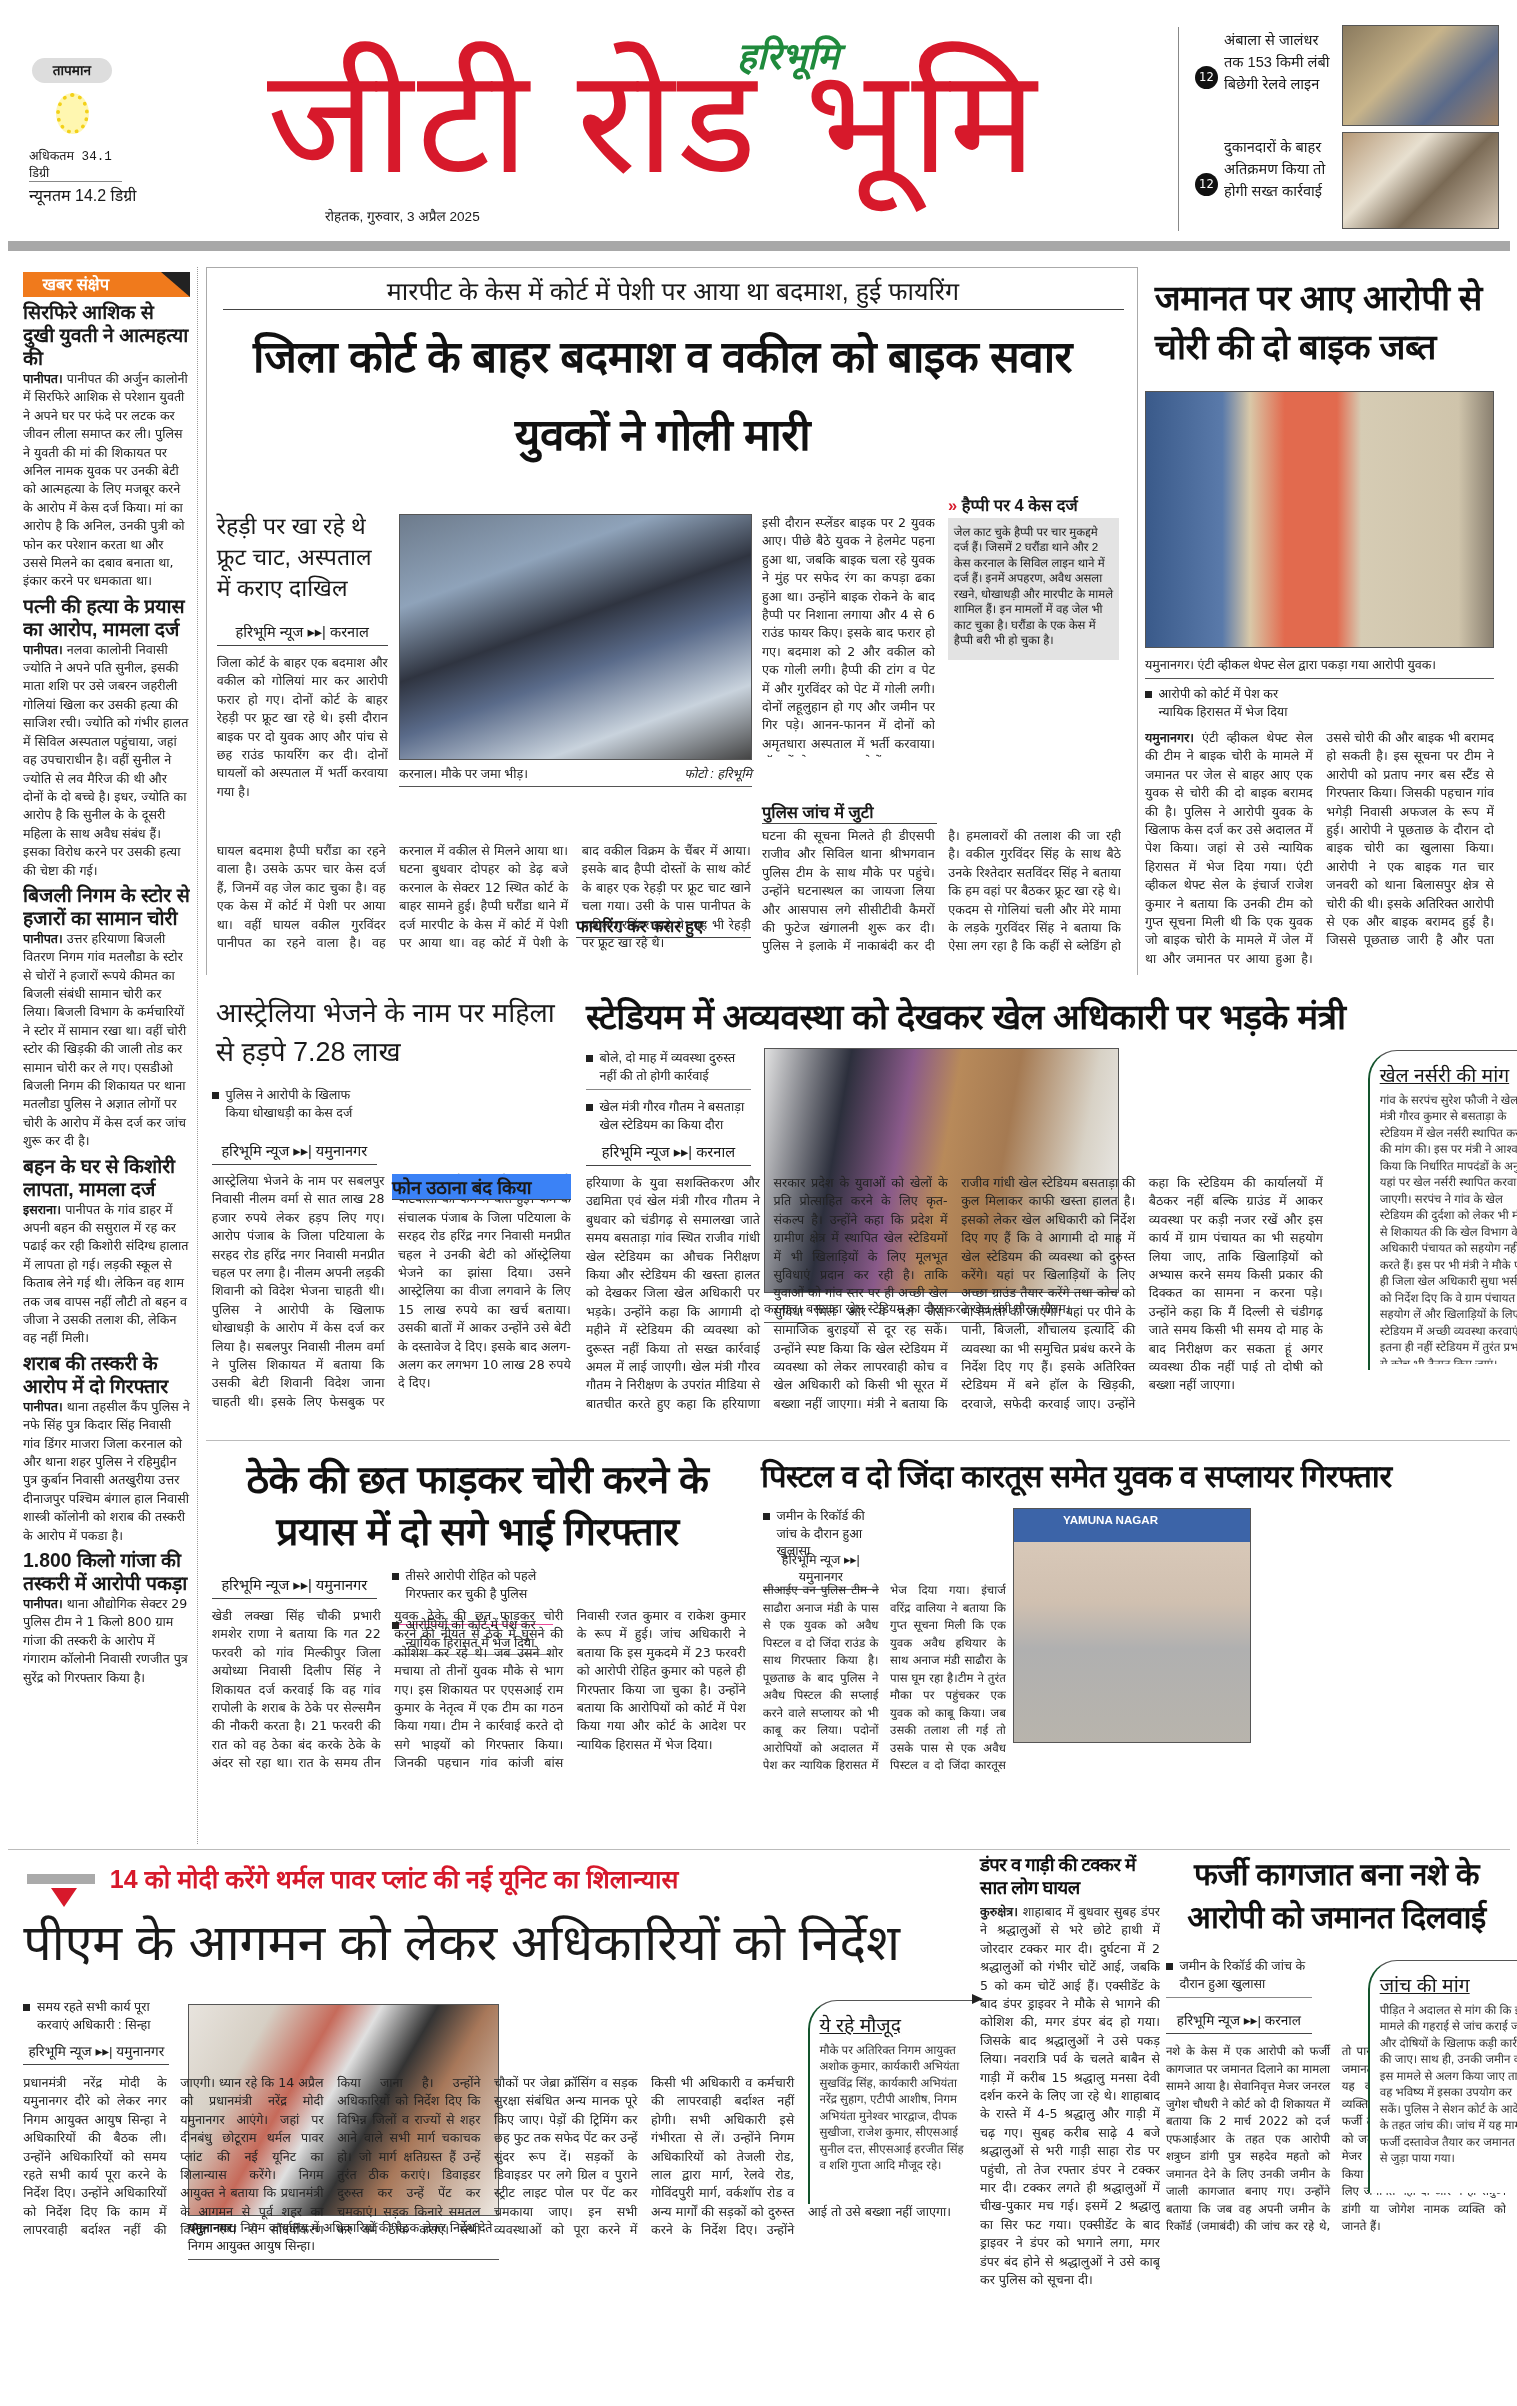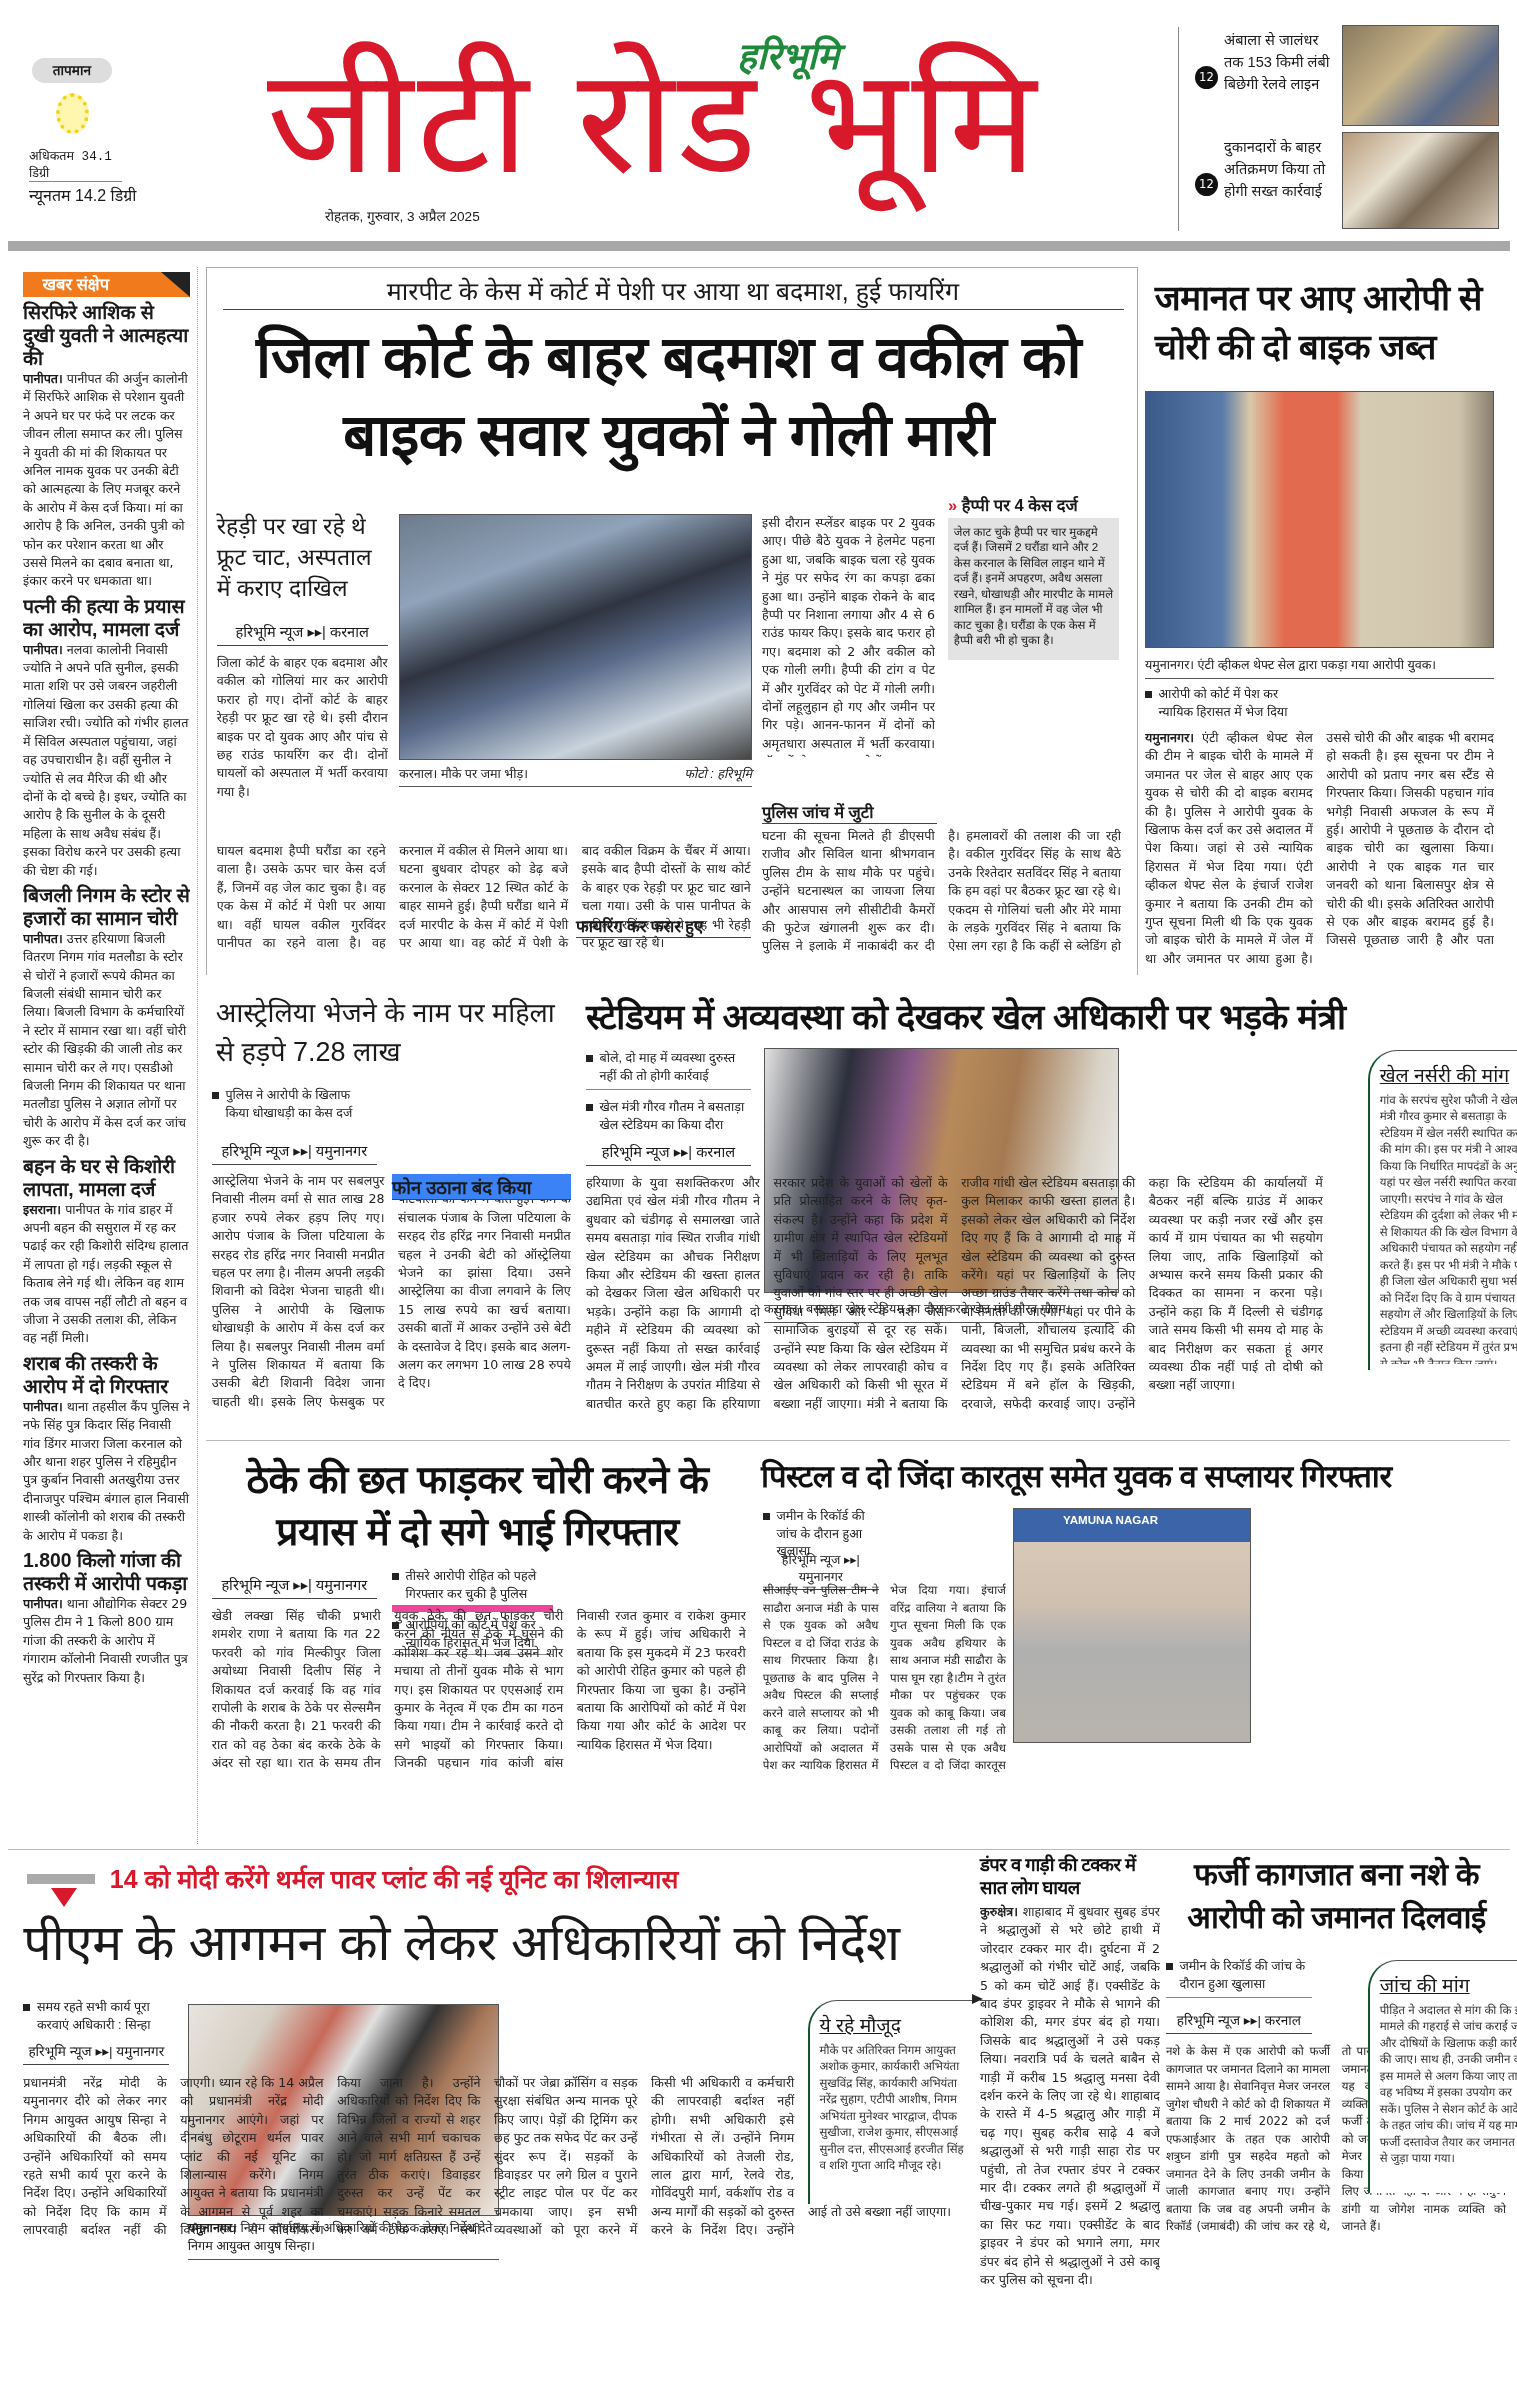--- a/index.html
+++ b/index.html
@@ -80,21 +80,21 @@
     </div>
   <div>
       <h3>1.800 किलो गांजा की तस्करी में आरोपी पकड़ा</h3>
       <p><span class="place">पानीपत।</span> <span>थाना औद्योगिक सेक्टर 29 पुलिस टीम ने 1 किलो 800 ग्राम गांजा की तस्करी के आरोप में गंगाराम कॉलोनी निवासी रणजीत पुत्र सुरेंद्र को गिरफ्तार किया है।</span></p>
     </div>
 </div>
 <div class="vsep" style="left:197px;top:267px;height:1577px;"></div>
 
 <div class="abs" style="left:206px;top:267px;width:932px;height:708px;border:1px solid #aaa;border-bottom:none;">
   <div style="position:absolute;left:15.5px;top:5.8px;width:901px;text-align:center;font-family:'Liberation Sans',sans-serif;font-size:25px;line-height:35px;border-bottom:1px solid #444;">मारपीट के केस में कोर्ट में पेशी पर आया था बदमाश, हुई फायरिंग</div>
-  <div class="hl" style="position:absolute;left:11px;top:50px;width:901px;text-align:center;font-size:58px;line-height:78px;">जिला कोर्ट के बाहर बदमाश व वकील को बाइक सवार युवकों ने गोली मारी</div>
+  <div class="hl" style="position:absolute;left:5px;top:50px;width:901px;text-align:center;font-size:44px;line-height:78px;">जिला कोर्ट के बाहर बदमाश व वकील को बाइक सवार युवकों ने गोली मारी</div>
 
   <div style="position:absolute;left:9.7px;top:243px;width:171px;font-family:'Liberation Sans',sans-serif;font-size:23px;line-height:31px;">रेहड़ी पर खा रहे थे फ्रूट चाट, अस्पताल में कराए दाखिल</div>
   <div class="byline" style="position:absolute;left:9.7px;top:349px;width:171px;">हरिभूमि न्यूज ▸▸| करनाल</div>
   <div class="body-text" style="position:absolute;left:9.7px;top:386px;width:171px;height:184px;overflow:hidden;">जिला कोर्ट के बाहर एक बदमाश और वकील को गोलियां मार कर आरोपी फरार हो गए। दोनों कोर्ट के बाहर रेहड़ी पर फ्रूट खा रहे थे। इसी दौरान बाइक पर दो युवक आए और पांच से छह राउंड फायरिंग कर दी। दोनों घायलों को अस्पताल में भर्ती करवाया गया है।</div>
   <div class="body-text" style="position:absolute;left:9.7px;top:574px;width:534px;height:134px;overflow:hidden;column-count:3;column-gap:13.6px;">घायल बदमाश हैप्पी घरौंडा का रहने वाला है। उसके ऊपर चार केस दर्ज हैं, जिनमें वह जेल काट चुका है। वह एक केस में कोर्ट में पेशी पर आया था। वहीं घायल वकील गुरविंदर पानीपत का रहने वाला है। वह करनाल में वकील से मिलने आया था। घटना बुधवार दोपहर को डेढ़ बजे करनाल के सेक्टर 12 स्थित कोर्ट के बाहर सामने हुई। हैप्पी घरौंडा थाने में दर्ज मारपीट के केस में कोर्ट में पेशी पर आया था। वह कोर्ट में पेशी के बाद वकील विक्रम के चैंबर में आया। इसके बाद हैप्पी दोस्तों के साथ कोर्ट के बाहर एक रेहड़ी पर फ्रूट चाट खाने चला गया। उसी के पास पानीपत के वकील गुरविंदर खड़े थे। वह भी रेहड़ी पर फ्रूट खा रहे थे।</div>
 
   <div class="photo" style="left:192px;top:246px;width:353px;height:246px;background:linear-gradient(160deg,#6d7b8c 0%,#8fa3ba 25%,#2f3440 45%,#5a6b8a 60%,#c9d3dd 80%,#444 100%);"></div>
   <div style="position:absolute;left:192px;top:497px;width:353px;font-family:'Liberation Sans',sans-serif;font-size:12.6px;border-bottom:1.9px solid #555;padding-bottom:3.9px;">
     <span>करनाल। मौके पर जमा भीड़।</span>
     <span style="float:right;font-style:italic;">फोटो : हरिभूमि</span>
@@ -143,21 +143,21 @@
   <div class="boxed-note" style="left:753px;top:60px;width:173px;height:320px;background:#fff;">
     <span class="arrow-right"></span>
     <div class="note-title">खेल नर्सरी की मांग</div>
     <div class="note-body" style="height:272px;overflow:hidden;">गांव के सरपंच सुरेश फौजी ने खेल मंत्री गौरव कुमार से बसताड़ा के स्टेडियम में खेल नर्सरी स्थापित करने की मांग की। इस पर मंत्री ने आश्वस्त किया कि निर्धारित मापदंडों के अनुसार यहां पर खेल नर्सरी स्थापित करवा दी जाएगी। सरपंच ने गांव के खेल स्टेडियम की दुर्दशा को लेकर भी मंत्री से शिकायत की कि खेल विभाग के अधिकारी पंचायत को सहयोग नहीं करते हैं। इस पर भी मंत्री ने मौके पर ही जिला खेल अधिकारी सुधा भसीन को निर्देश दिए कि वे ग्राम पंचायत का सहयोग लें और खिलाड़ियों के लिए स्टेडियम में अच्छी व्यवस्था करवाएं। इतना ही नहीं स्टेडियम में तुरंत प्रभाव से कोच भी तैनात किए जाएं।</div>
   </div>
 </div>
 
 <div class="abs" style="left:206px;top:1446px;width:543px;height:344px;">
   <div class="hl" style="font-size:39px;line-height:52px;text-align:center;padding:7.8px 3.9px 0;">ठेके की छत फाड़कर चोरी करने के प्रयास में दो सगे भाई गिरफ्तार</div>
   <div class="byline" style="position:absolute;left:5.8px;top:124px;width:165px;">हरिभूमि न्यूज ▸▸| यमुनानगर</div>
-  <div class="bullet" style="position:absolute;left:186px;top:122px;width:161px;border-bottom:7px solid #ec4899;padding-bottom:2px;">तीसरे आरोपी रोहित को पहले गिरफ्तार कर चुकी है पुलिस</div>
+  <div class="bullet" style="position:absolute;left:186px;top:122px;width:161px;border-bottom:1px solid #ec4899;padding-bottom:21px;">तीसरे आरोपी रोहित को पहले गिरफ्तार कर चुकी है पुलिस</div>
   <div class="bullet" style="position:absolute;left:186px;top:171px;width:161px;border-bottom:1px solid #888;padding-bottom:2px;">आरोपियों को कोर्ट में पेश कर न्यायिक हिरासत में भेज दिया</div>
   <div class="body-text" style="position:absolute;left:5.8px;top:161px;width:534px;height:180px;overflow:hidden;column-count:3;column-gap:13.6px;">खेडी लक्खा सिंह चौकी प्रभारी शमशेर राणा ने बताया कि गत 22 फरवरी को गांव मिल्कीपुर जिला अयोध्या निवासी दिलीप सिंह ने शिकायत दर्ज करवाई कि वह गांव रापोली के शराब के ठेके पर सेल्समैन की नौकरी करता है। 21 फरवरी की रात को वह ठेका बंद करके ठेके के अंदर सो रहा था। रात के समय तीन युवक ठेके की छत फाड़कर चोरी करने की नीयत से ठेके में घुसने की कोशिश कर रहे थे। जब उसने शोर मचाया तो तीनों युवक मौके से भाग गए। इस शिकायत पर एएसआई राम कुमार के नेतृत्व में एक टीम का गठन किया गया। टीम ने कार्रवाई करते दो सगे भाइयों को गिरफ्तार किया। जिनकी पहचान गांव कांजी बांस निवासी रजत कुमार व राकेश कुमार के रूप में हुई। जांच अधिकारी ने बताया कि इस मुकदमे में 23 फरवरी को आरोपी रोहित कुमार को पहले ही गिरफ्तार किया जा चुका है। उन्होंने बताया कि आरोपियों को कोर्ट में पेश किया गया और कोर्ट के आदेश पर न्यायिक हिरासत में भेज दिया।</div>
 </div>
 
 <div class="abs" style="left:757px;top:1446px;width:753px;height:344px;">
   <div class="hl" style="font-size:31px;line-height:49px;padding:5.8px 0 0 3.9px;white-space:nowrap;">पिस्टल व दो जिंदा कारतूस समेत युवक व सप्लायर गिरफ्तार</div>
   <div class="bullet" style="position:absolute;left:5.8px;top:62px;width:116px;">जमीन के रिकॉर्ड की जांच के दौरान हुआ खुलासा</div>
   <div class="byline" style="position:absolute;left:5.8px;top:101px;width:116px;font-size:12.6px;">हरिभूमि न्यूज ▸▸| यमुनानगर</div>
   <div class="body-text" style="position:absolute;left:5.8px;top:136px;width:243px;height:206px;overflow:hidden;column-count:2;column-gap:11.6px;font-size:11.6px;line-height:17.5px;">सीआईए वन पुलिस टीम ने साढौरा अनाज मंडी के पास से एक युवक को अवैध पिस्टल व दो जिंदा राउंड के साथ गिरफ्तार किया है। पूछताछ के बाद पुलिस ने अवैध पिस्टल की सप्लाई करने वाले सप्लायर को भी काबू कर लिया। पदोनों आरोपियों को अदालत में पेश कर न्यायिक हिरासत में भेज दिया गया। इंचार्ज वरिंद्र वालिया ने बताया कि गुप्त सूचना मिली कि एक युवक अवैध हथियार के साथ अनाज मंडी साढौरा के पास घूम रहा है।टीम ने तुरंत मौका पर पहुंचकर एक युवक को काबू किया। जब उसकी तलाश ली गई तो उसके पास से एक अवैध पिस्टल व दो जिंदा कारतूस बरामद हुए। पूछताछ में आरोपी की पहचान गांव नया गांव साढौरा निवासी आसिफ के नाम से हुई। पूछताछ पर आरोपी ने बताया कि उसने यह अवैध पिस्टल व कारतूस महावीर कॉलोनी फर्कपुर निवासी अभिषेक से लिया था। पुलिस ने अभिषेक को भी गिरफ्तार किया।</div>
   <div class="photo" style="left:256px;top:62px;width:238px;height:235px;background:linear-gradient(180deg,#3c64a8 0%,#3c64a8 14%,#d8c8b8 14%,#d0c0b0 40%,#b0b0b0 60%,#b8b4ac 100%);">

